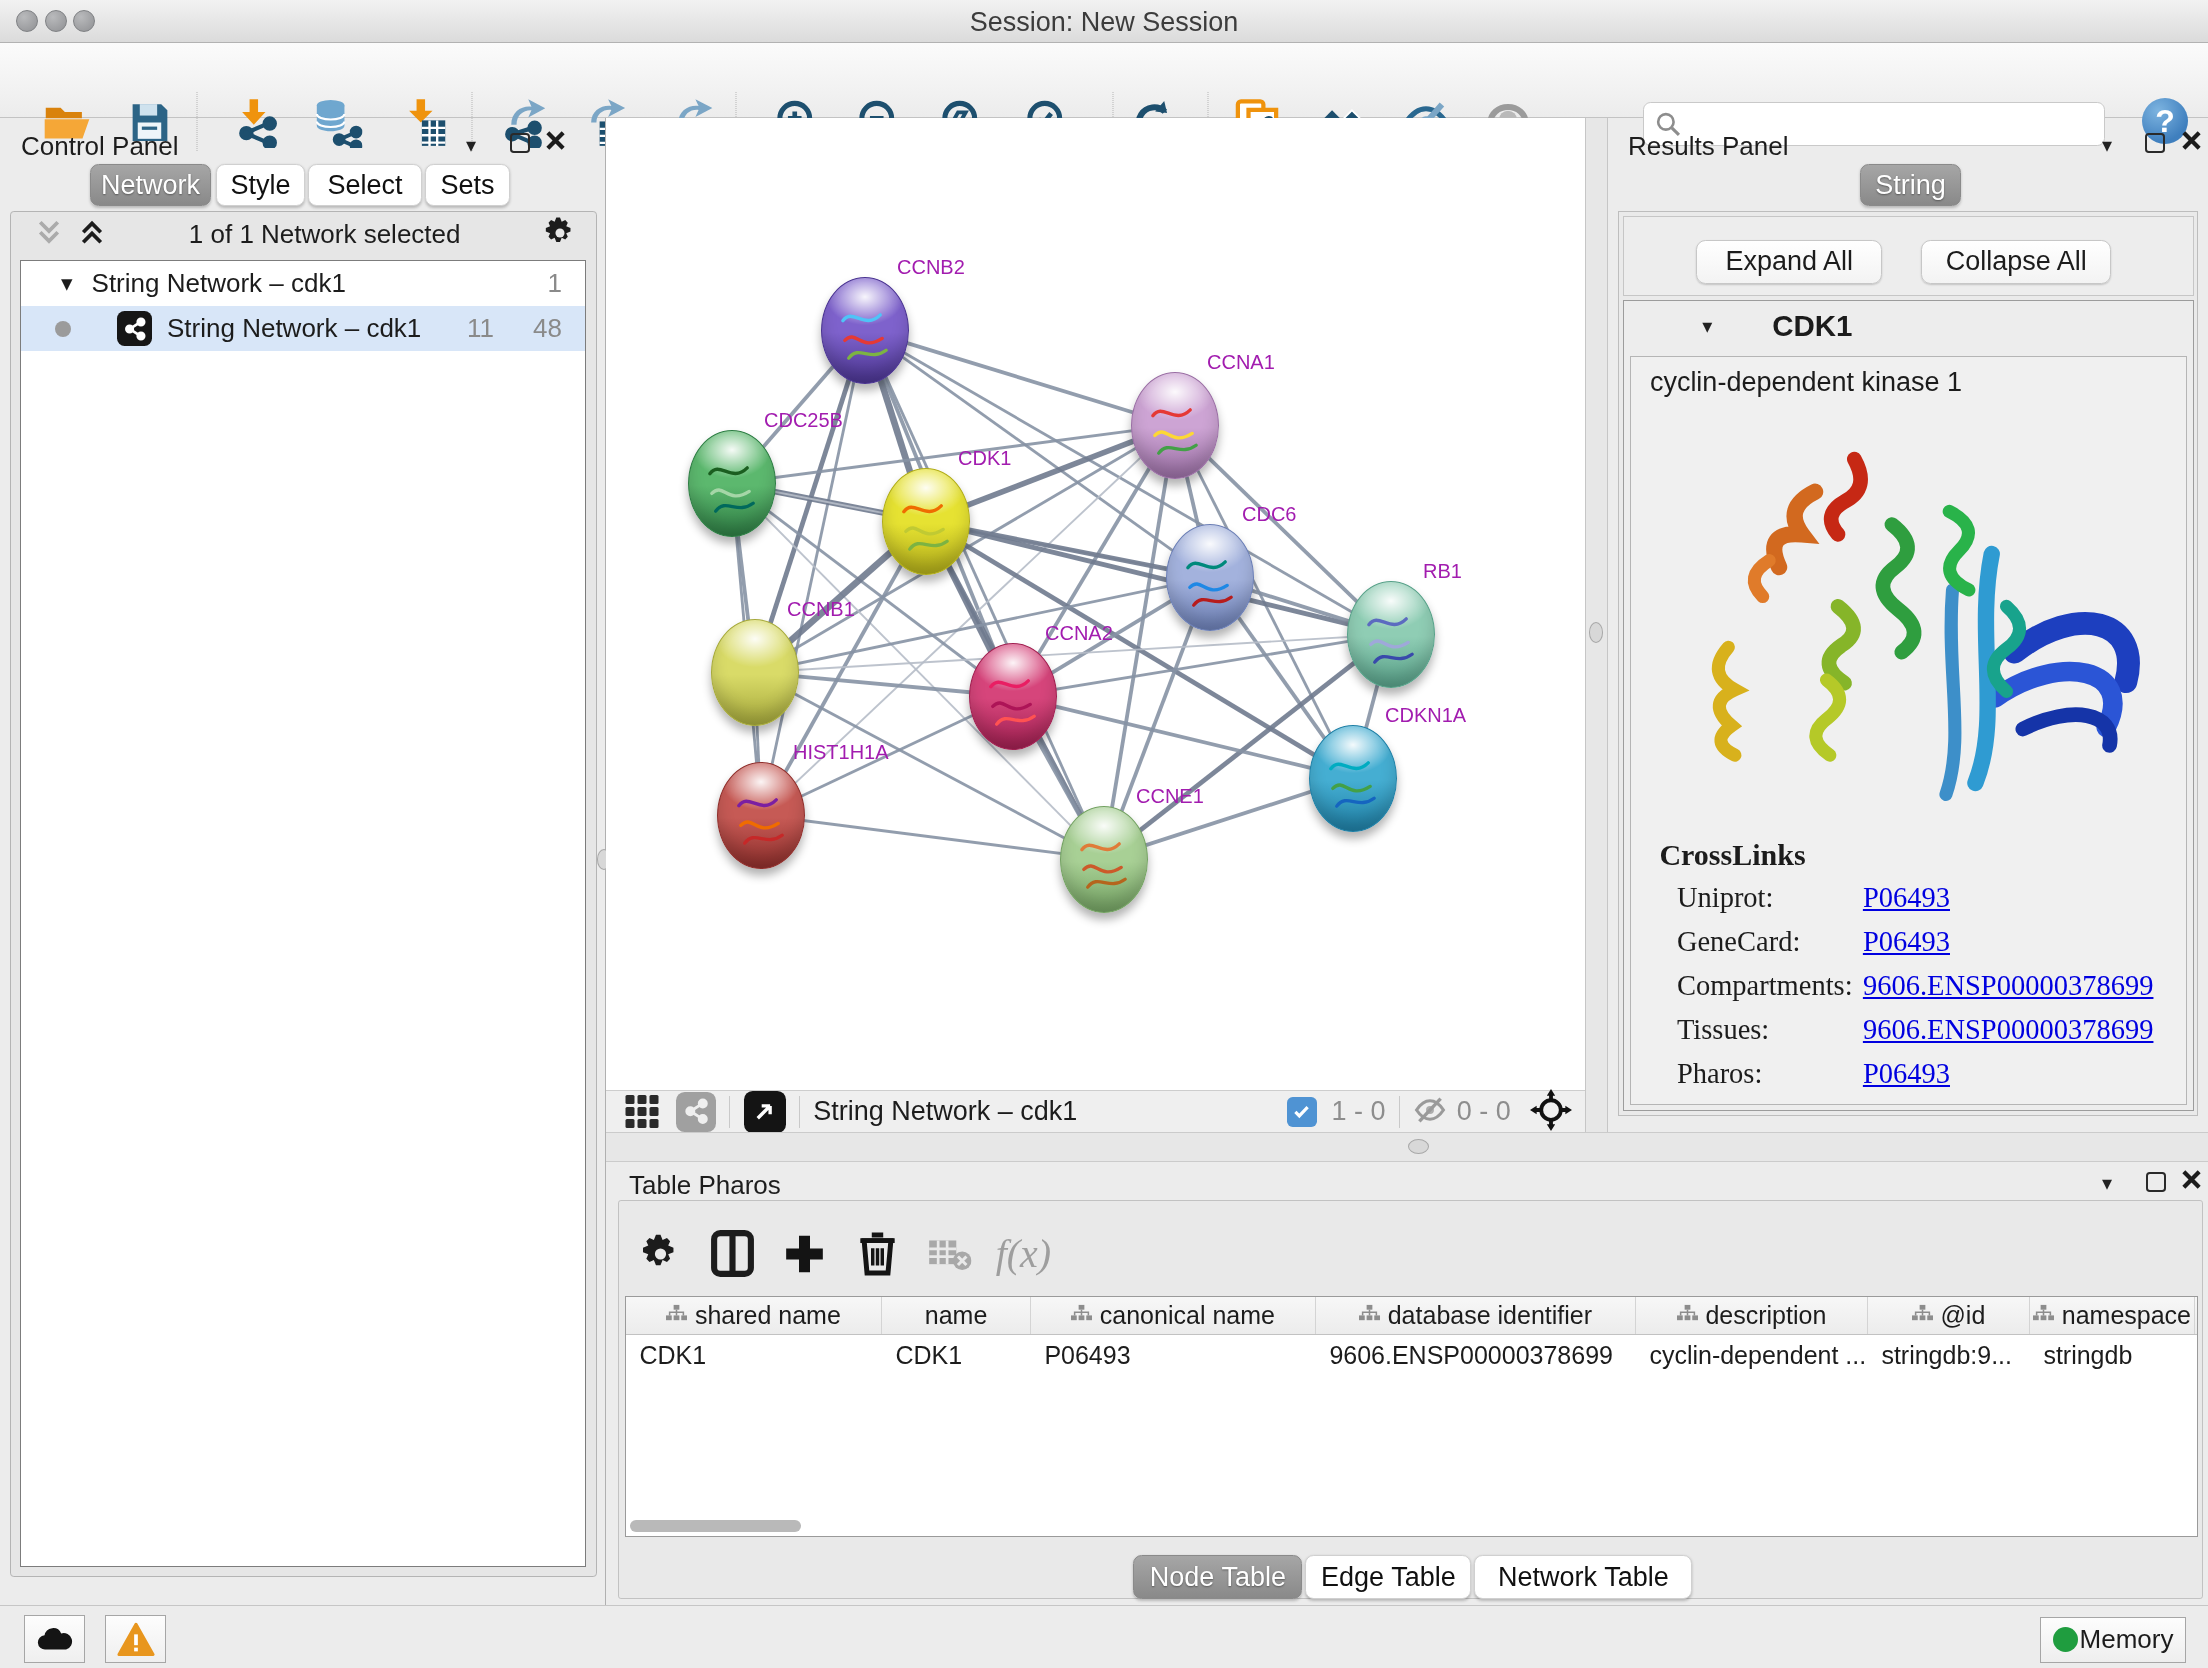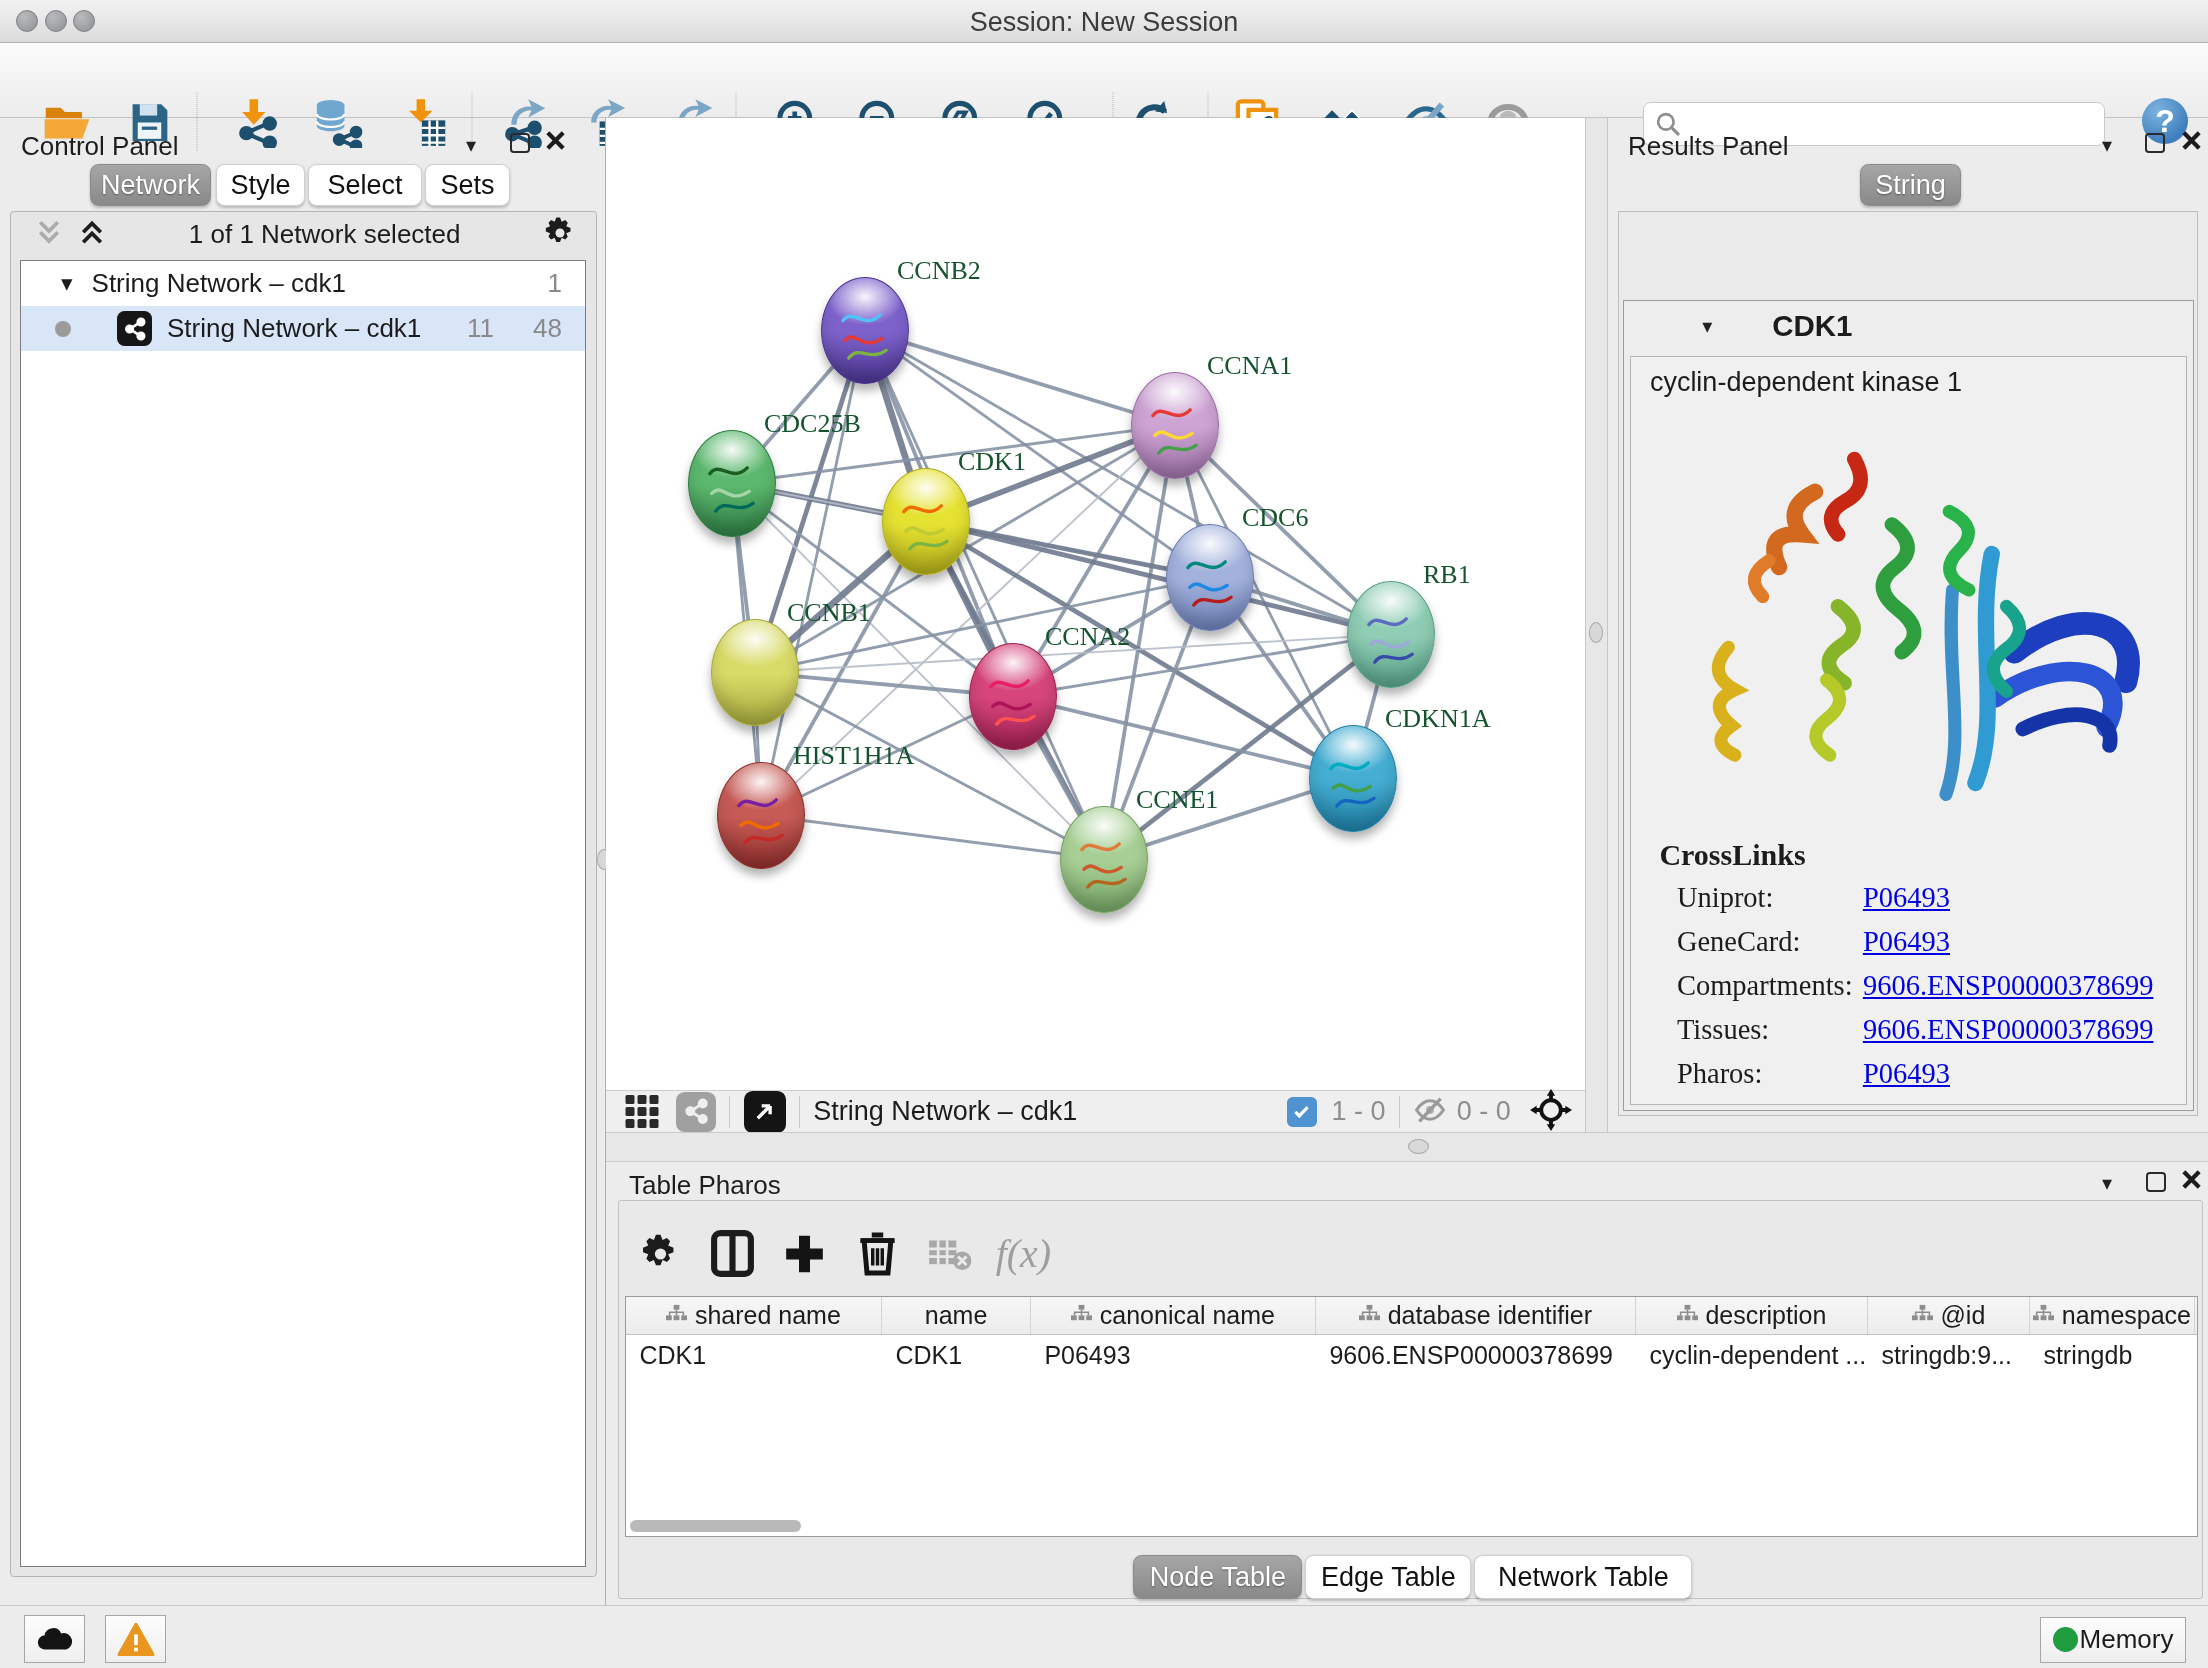--- a/index.html
+++ b/index.html
@@ -63,22 +63,22 @@
   #vsplit{left:1585px;top:118px;width:23px;height:1014px;background:#e7e7e7;
     border-left:1px solid #c6c6c6;border-right:1px solid #c6c6c6}
   #netbar{left:606px;top:1090px;width:979px;height:42px;background:#efefef;
     border-top:1px solid #cdcdcd;display:flex;align-items:center}
   .nbsep{height:32px;border-left:1px solid #c9c9c9;margin:0 13.3px}
   #hsplit{left:606px;top:1132px;width:1603px;height:30px;background:#e7e7e7;
     border-top:1px solid #cbcbcb;border-bottom:1px solid #cbcbcb}
   .node{position:absolute;width:88px;height:107px;border-radius:50%;border:1.9px solid;
     box-shadow:0 6.7px 9.5px rgba(0,0,0,.3),inset 0 -11.4px 15px rgba(0,0,0,.16)}
   .node svg{position:absolute;left:14.3px;top:25px}
-  .nlabel{position:absolute;font-size:26px;color:#14532d;white-space:nowrap;
-    font-family:Liberation Serif, serif}
+  .nlabel{position:absolute;font-size:20px;color:#a21caf;white-space:nowrap;
+    font-family:Liberation Sans, sans-serif}
 
   
   #rpanel{left:1607px;top:118px;width:601px;height:1014px}
   #rbox{position:absolute;left:11.4px;top:93px;width:580px;height:905px;
     background:#eaeaea;border:1.9px solid #bdbdbd}
   #rbtns{position:absolute;left:3.8px;top:3.8px;right:3.8px;height:80px;
     background:#ededed;border:1px solid #c6c6c6}
   #rentries{position:absolute;left:3.8px;top:88px;right:3.8px;bottom:3.8px;
     background:#ededed;border:1px solid #9c9c9c}
   #rdesc{position:absolute;left:5.7px;top:55px;right:5.7px;bottom:5.7px;
@@ -541,20 +541,24 @@
     <span class="abs pcaret" style="left:495px;top:17px">▾</span>
     <span class="abs pfloat" style="left:538px;top:15px"></span>
     <span class="abs" style="left:573px;top:11.4px">
       <svg width="23" height="23" viewBox="0 0 24 24">
           <path d="M4 4l16 16M20 4L4 20" stroke="#1c1c1c" stroke-width="4.4"></path>
         </svg></span>
 
     <div class="tab sel" style="left:253px;top:46px;width:101px">String</div>
 
     <div id="rbox">
+      <div id="rbtns">
+        <div class="btn" style="left:72px;top:23px;width:186px">Expand All</div>
+        <div class="btn" style="left:297px;top:23px;width:190px">Collapse All</div>
+      </div>
       <div id="rentries">
         <span class="abs pcaret" style="left:78px;top:15px">▾</span>
         <span class="abs" style="left:148px;top:7.6px;font-size:29.5px;font-weight:bold">CDK1</span>
         <div id="rdesc">
           <div class="abs" style="left:19px;top:9.5px;font-size:27px">cyclin-dependent kinase 1</div>
           <svg class="abs" style="left:38px;top:53px" width="495" height="409" viewBox="0 0 300 250">
             <g fill="none" stroke-linecap="round">
               <path d="M210 148 C 248 118, 288 128, 278 166" stroke="#1d3fbf" stroke-width="14"></path>
               <path d="M198 176 C 238 148, 284 158, 266 194" stroke="#2b55d6" stroke-width="12"></path>
               <path d="M215 195 C 245 180, 272 185, 268 205" stroke="#1534a8" stroke-width="9"></path>

